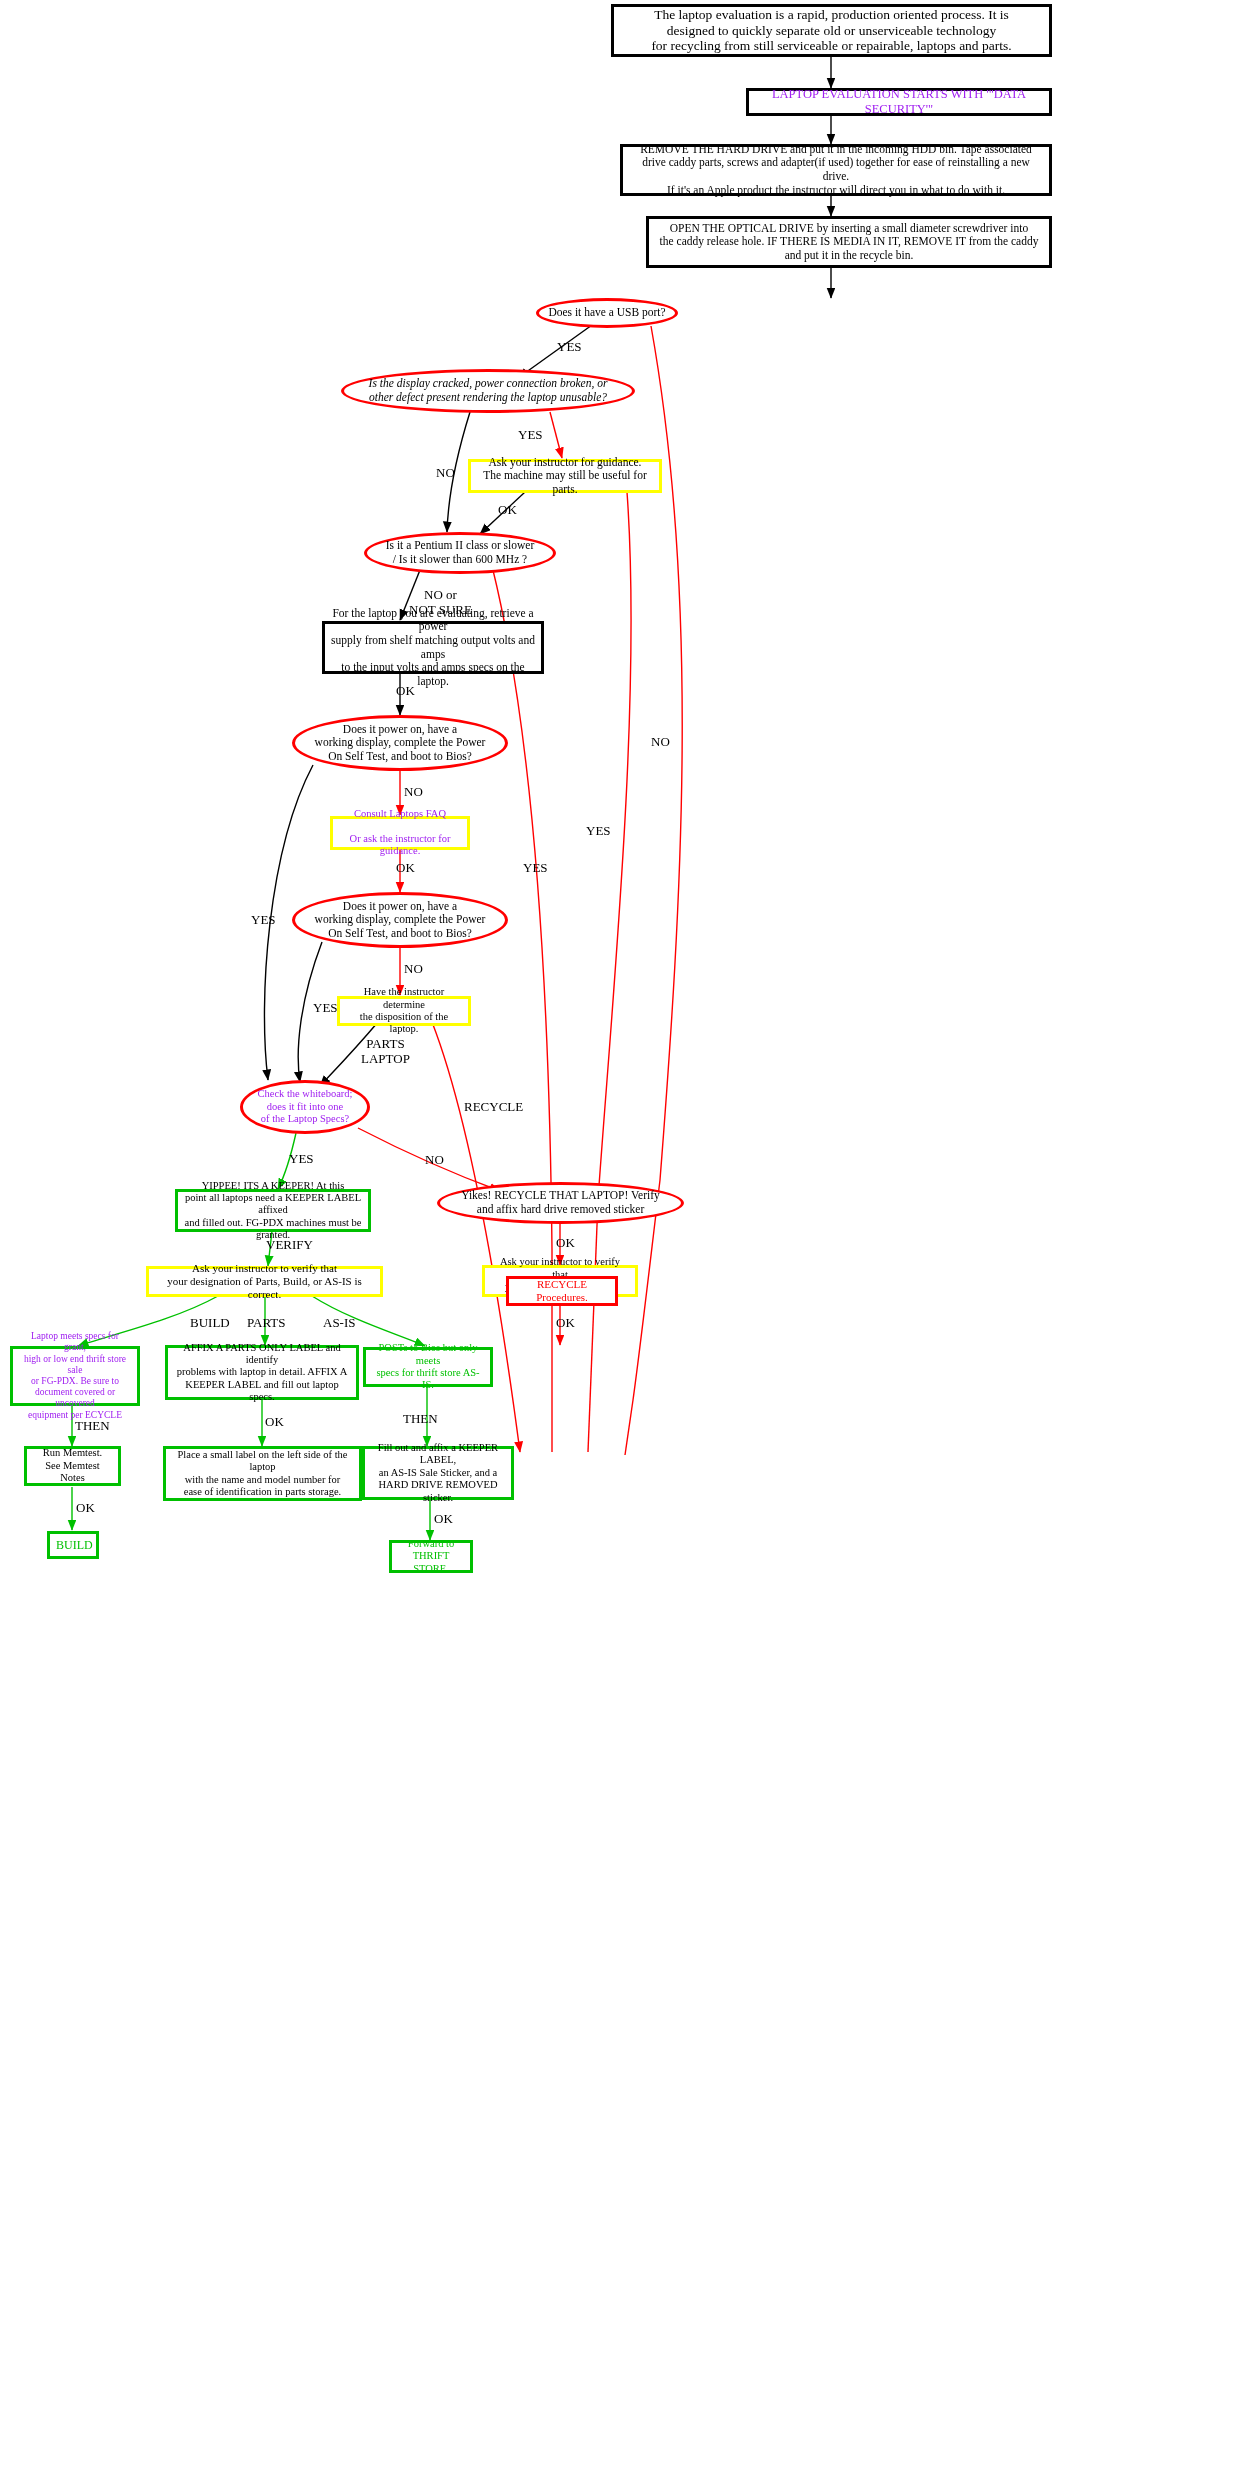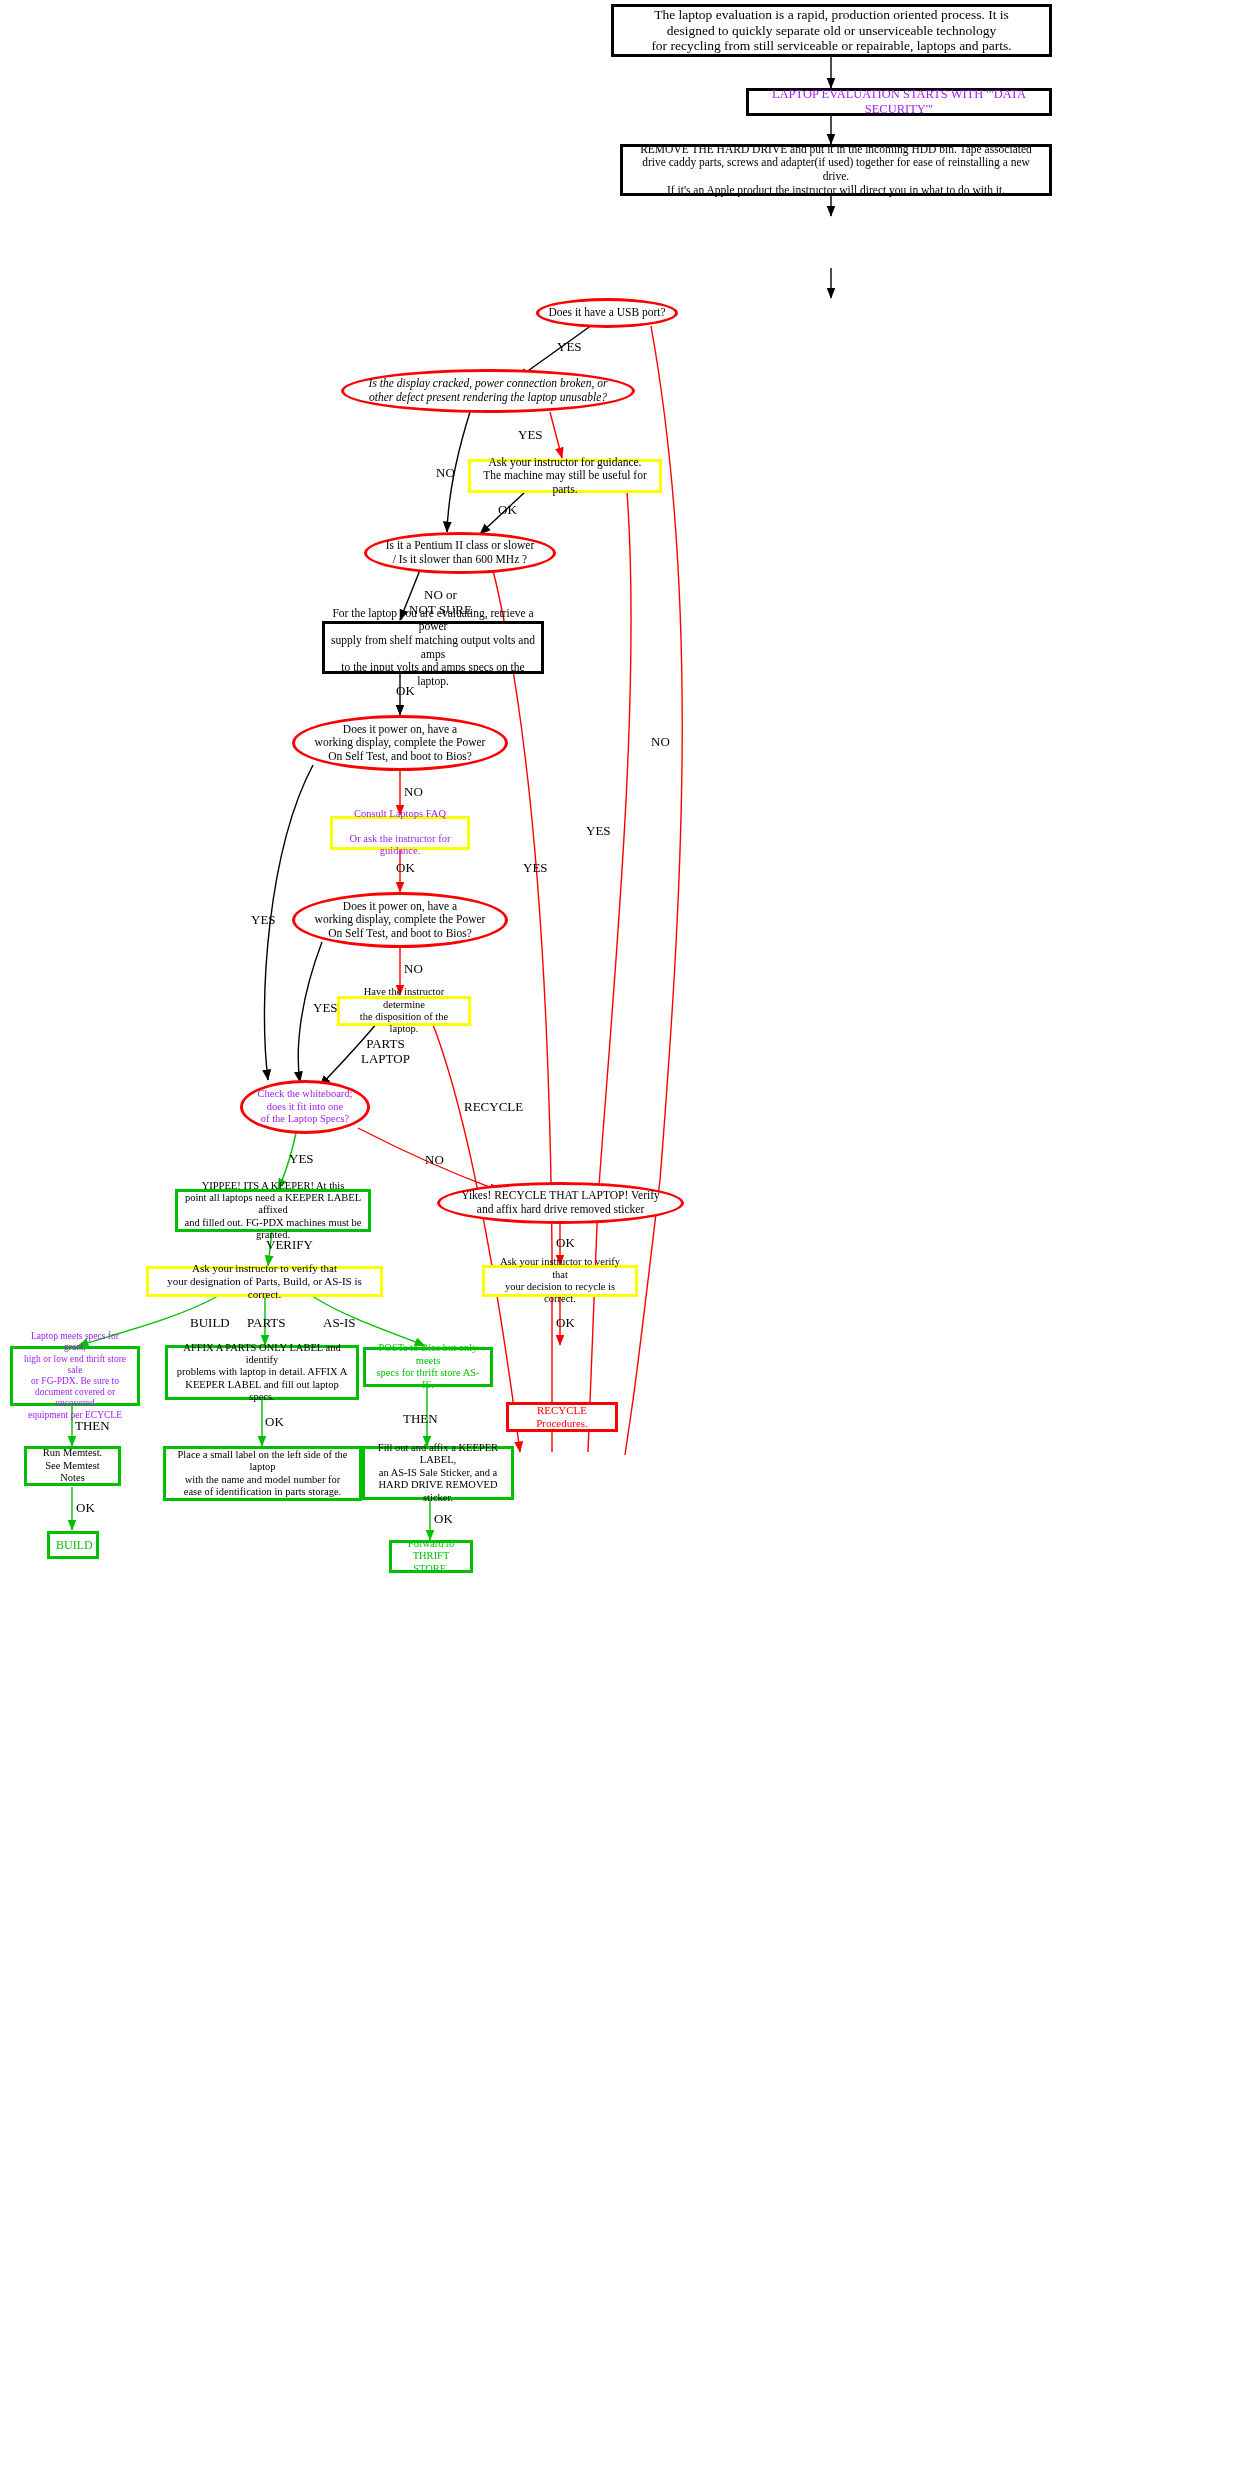--- a/index.html
+++ b/index.html
@@ -169,20 +169,25 @@
   <div class="node box box-black" style="left:746px; top:88px; width:306px; height:28px; font-size:12.5px;">
     <span class="txt t-purple">LAPTOP EVALUATION STARTS WITH '"DATA SECURITY'"</span>
   </div>
 
   <div class="node box box-black" style="left:620px; top:144px; width:432px; height:52px; font-size:11.5px;">
     <span class="txt t-black">REMOVE THE HARD DRIVE and put it in the incoming HDD bin. Tape associated
 drive caddy  parts, screws and adapter(if used) together for ease of reinstalling a new drive.
 If it's an Apple  product the instructor will direct you in what to do with it.</span>
   </div>
 
+  <div class="node box box-black" style="left:646px; top:216px; width:406px; height:52px; font-size:11.5px;">
+    <span class="txt t-black">OPEN THE OPTICAL DRIVE by inserting a small diameter screwdriver into
+the caddy release hole. IF THERE IS MEDIA IN IT, REMOVE IT from the caddy
+and put it in the recycle bin.</span>
+  </div>
 
   <div class="node ell ell-red" style="left:536px; top:298px; width:142px; height:30px; font-size:11.5px;">
     <span class="txt t-black">Does it have a USB port?</span>
   </div>
 
   <div class="node ell ell-red" style="left:341px; top:369px; width:294px; height:44px; font-size:11.5px;font-style:italic;">
     <span class="txt t-black">Is the display cracked, power connection broken, or
 other defect present rendering the laptop unusable?</span>
   </div>
 
@@ -264,21 +269,21 @@
     <span class="txt t-black">AFFIX A PARTS ONLY LABEL and identify
 problems with laptop in detail. AFFIX A
 KEEPER LABEL and fill out laptop specs.</span>
   </div>
 
   <div class="node box box-green" style="left:363px; top:1347px; width:130px; height:40px; font-size:10.5px;">
     <span class="txt t-green">POSTs to Bios but only meets
 specs for thrift store AS-IS.</span>
   </div>
 
-  <div class="node box box-red" style="left:506px; top:1402px; width:112px; height:30px; font-size:11px;">
+  <div class="node box box-red" style="left:506px; top:1276px; width:112px; height:30px; font-size:11px;">
     <span class="txt t-red">RECYCLE Procedures.</span>
   </div>
 
   <div class="node box box-green" style="left:24px; top:1446px; width:97px; height:40px; font-size:10.5px;">
     <span class="txt t-black">Run Memtest.
 See Memtest Notes</span>
   </div>
 
   <div class="node box box-green" style="left:163px; top:1446px; width:199px; height:55px; font-size:10.5px;">
     <span class="txt t-black">Place a small label on the left side of the laptop

